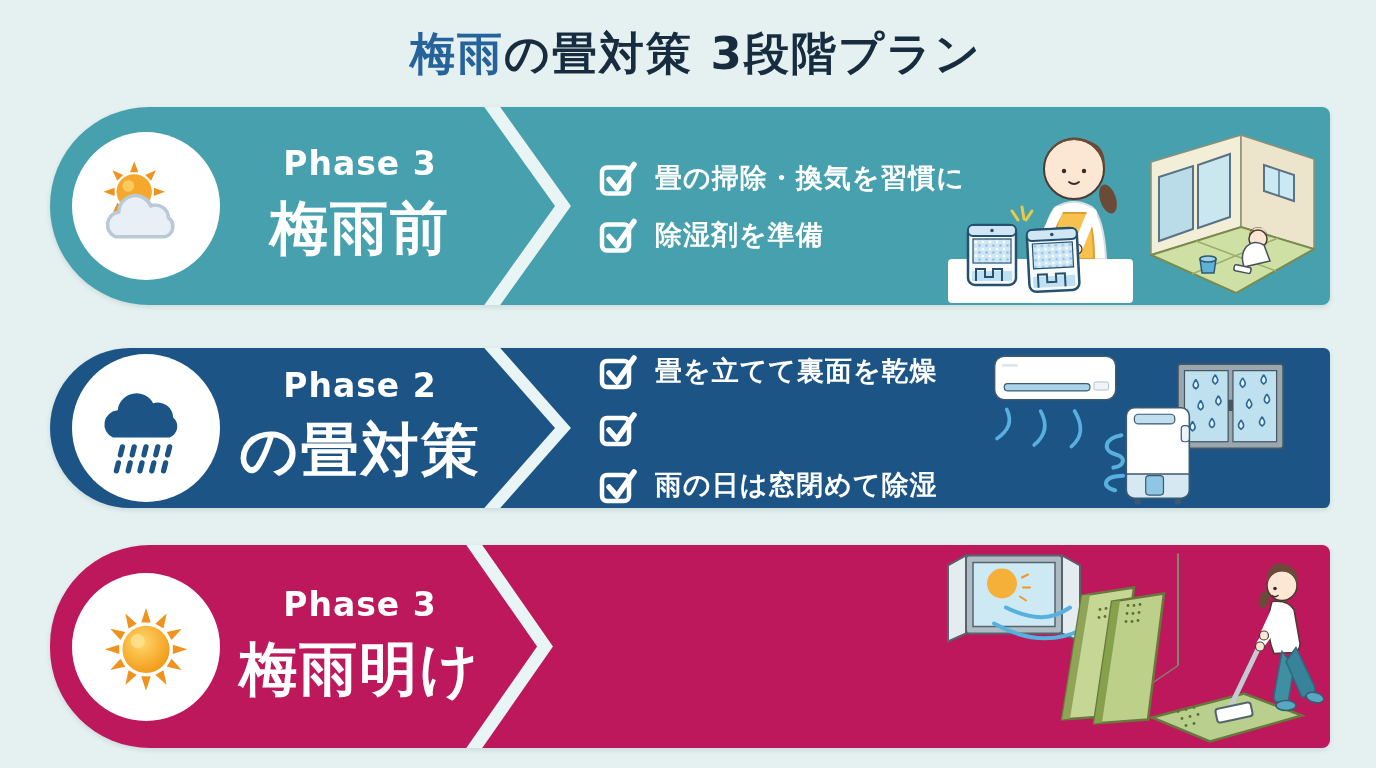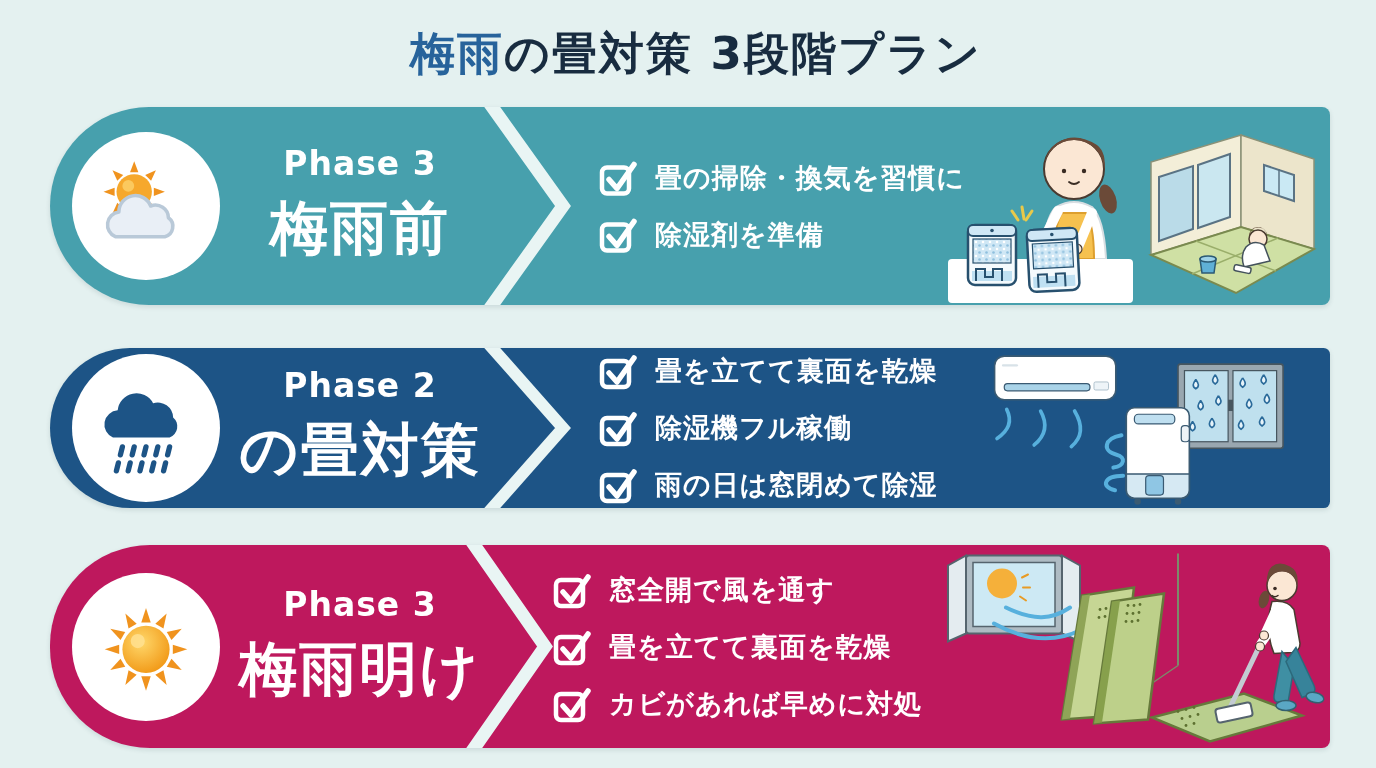--- a/index.html
+++ b/index.html
@@ -194,21 +194,20 @@
     <li>
       <svg class="cb">
           <use href="#cbx"></use>
         </svg>
       <span>畳を立てて裏面を乾燥</span>
     </li>
     <li>
       <svg class="cb">
           <use href="#cbx"></use>
         </svg>
-      <span>除湿機フル稼働</span>
     </li>
     <li>
       <svg class="cb">
           <use href="#cbx"></use>
         </svg>
       <span>雨の日は窓閉めて除湿</span>
     </li>
   </ul>
   <svg class="illus" viewBox="0 0 380 198">
 
@@ -282,40 +281,20 @@
       <circle cx="43" cy="45" r="6" fill="#ffe191" opacity="0.85"></circle>
     </svg>
   </div>
   <div class="phase-head">
     <div class="phase-label">Phase 3</div>
     <div class="phase-name">梅雨明け</div>
   </div>
   <svg class="chevron" viewBox="0 0 120 200" preserveAspectRatio="none">
     <polyline points="20,-6 95,100 20,206" fill="none" stroke="#e9f5f4" stroke-width="13"></polyline>
   </svg>
-  <ul class="checklist">
-    <li>
-      <svg class="cb">
-          <use href="#cbx"></use>
-        </svg>
-      <span>窓全開で風を通す</span>
-    </li>
-    <li>
-      <svg class="cb">
-          <use href="#cbx"></use>
-        </svg>
-      <span>畳を立てて裏面を乾燥</span>
-    </li>
-    <li>
-      <svg class="cb">
-          <use href="#cbx"></use>
-        </svg>
-      <span>カビがあれば早めに対処</span>
-    </li>
-  </ul>
   <svg class="illus" viewBox="0 0 380 198">
 
     <g>
       <polygon points="20,8 2,18 2,94 20,86" fill="#e4ecf0" stroke="#55646e" stroke-width="2"></polygon>
       <polygon points="116,8 134,18 134,94 116,86" fill="#e4ecf0" stroke="#55646e" stroke-width="2"></polygon>
       <rect x="20" y="8" width="96" height="78" rx="3" fill="#aebbc3" stroke="#55646e" stroke-width="2"></rect>
       <rect x="27" y="15" width="82" height="64" fill="#cde9f4" stroke="#55646e" stroke-width="1.5"></rect>
       <circle cx="56" cy="36" r="15" fill="#f5b03a"></circle>
       <g stroke="#e89b25" stroke-width="2" stroke-linecap="round">
         <line x1="76" y1="30" x2="82" y2="27"></line>

